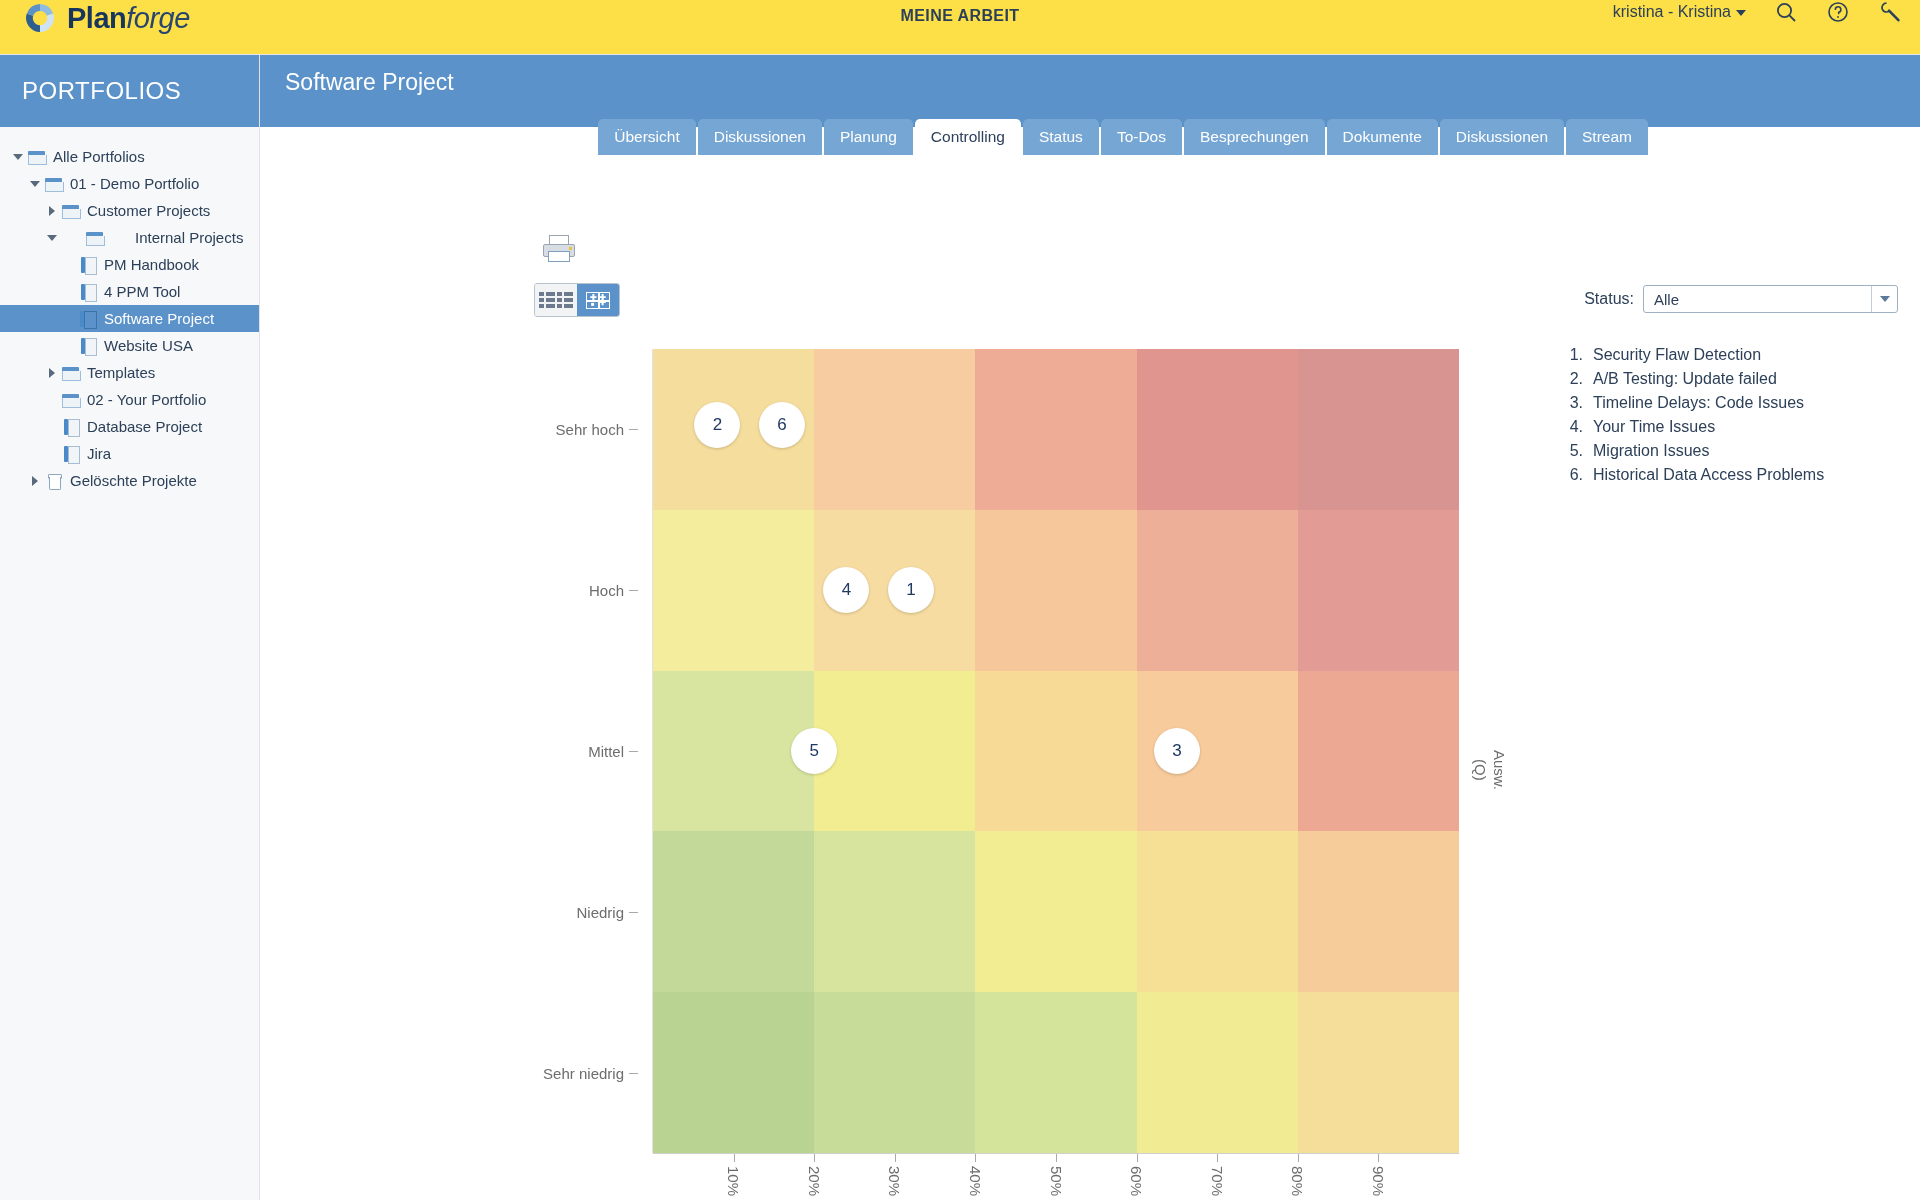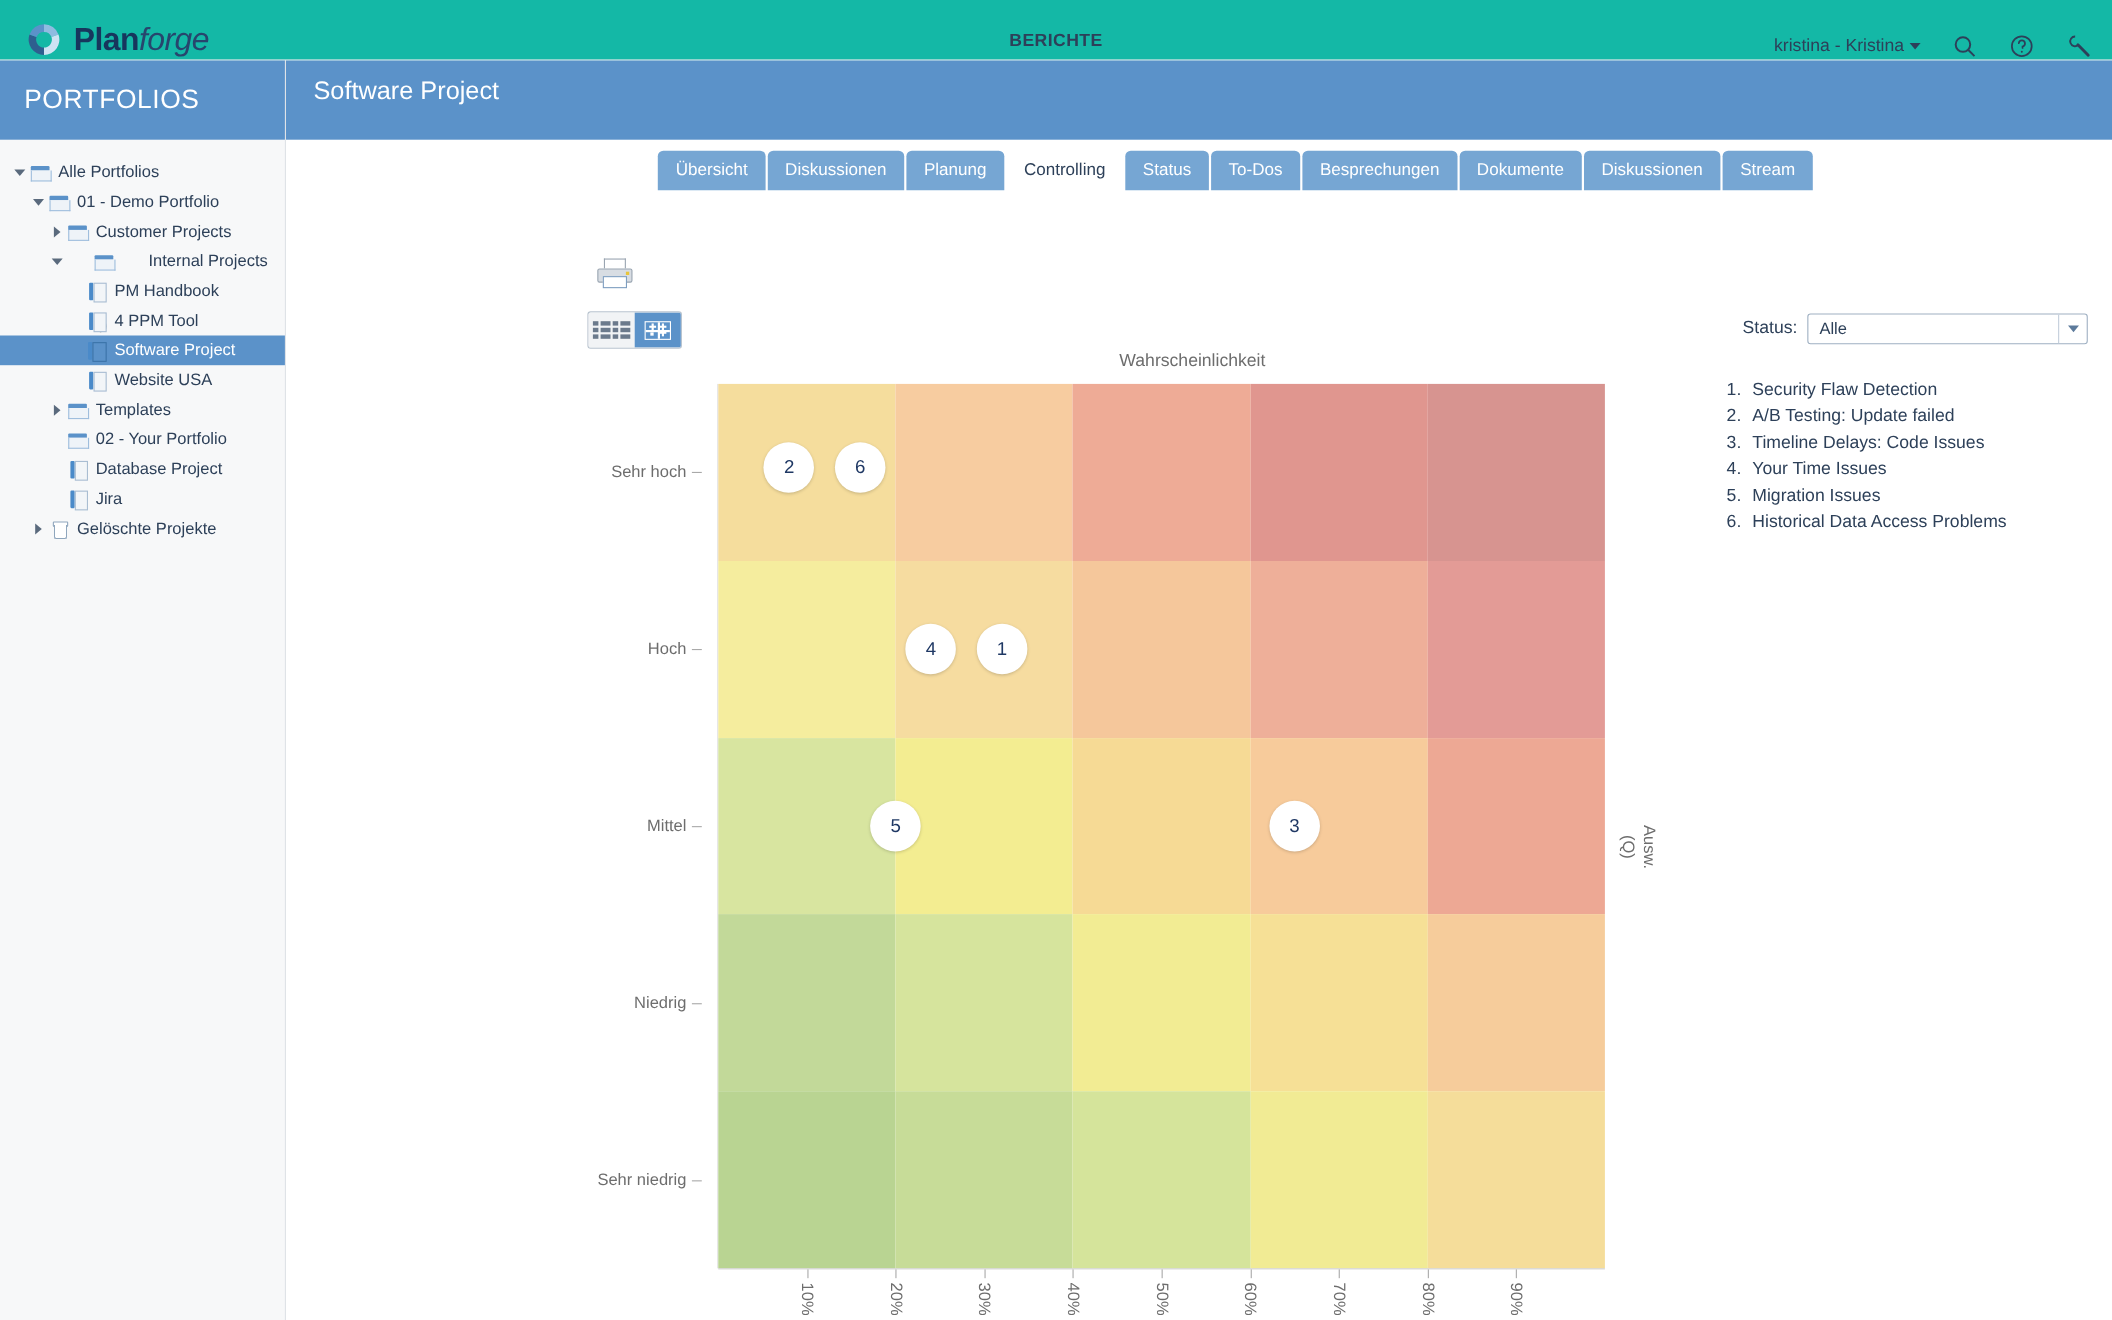--- a/index.html
+++ b/index.html
@@ -8,22 +8,22 @@
     font-family: "Liberation Sans", sans-serif;
     background: #ffffff;
     overflow: hidden;
     color: #2d4059;
   }
   .app { position: relative; width: 1920px; height: 1200px; }
 
   
   .topbar {
     position: absolute; left: 0; top: 0; width: 1920px; height: 55px;
-    background: #14b8a6; border-bottom: 1px solid #e3e6ea;
-    display: flex; align-items: flex-end;
+    background: #fde047; border-bottom: 1px solid #e3e6ea;
+    display: flex; align-items: flex-start;
   }
   .logo-wrap { display: flex; align-items: center; margin-left: 22px; gap: 9px; }
   .logo-mark { width: 36px; height: 36px; position: relative; }
   .logo-text {
     font-size: 29px; font-weight: bold; color: #17365d; letter-spacing: -0.5px;
   }
   .logo-text .light { font-weight: normal; font-style: italic; color: #27456d; }
 
   .mainnav { position: absolute; left: 50%; transform: translateX(-50%); display: flex; align-items: center; gap: 32px; flex-direction: column; }
   .mainnav .nav-item {
@@ -80,21 +80,21 @@
   
   .main { position: absolute; left: 260px; top: 55px; width: 1660px; height: 1145px; background: #ffffff; }
 
   .project-head {
     position: relative; height: 72px; background: #5b92c9; color: #fff;
   }
   .project-title { position: absolute; left: 25px; top: 14px; font-size: 23px; }
 
   .tabs {
     position: absolute; left: 0; top: 46px; right: 0; height: 72px;
-    display: flex; align-items: flex-end; justify-content: flex-end; padding-right: 270px;
+    display: flex; align-items: center; justify-content: flex-end; padding-right: 270px;
   }
   .tab {
     background: #76a6d3; color: #ffffff; font-size: 15.5px;
     padding: 9px 16px 8px 16px; margin-right: 2px; border-radius: 5px 5px 0 0;
     cursor: pointer; white-space: nowrap; line-height: 1.2;
   }
   .tab.active { background: #ffffff; color: #2d4059; }
 
   .subtabs {
     position: absolute; left: 0; top: 118px; width: 100%; height: 42px;
@@ -369,21 +369,20 @@
       <span class="lbl">Status:</span>
       <div class="select-box">
         <span class="select-val">Alle</span>
         <span class="select-arrow">
             <i></i>
           </span>
       </div>
     </div>
 
     <div class="chart-wrap">
-      <div class="chart-xtitle">Wahrscheinlichkeit</div>
       <div class="ylabels" id="ylabels">
           <div class="ylab" style="top: 10%;">Sehr hoch</div>
           <div class="ytick" style="top: 10%;"></div>
           <div class="ylab" style="top: 30%;">Hoch</div>
           <div class="ytick" style="top: 30%;"></div>
           <div class="ylab" style="top: 50%;">Mittel</div>
           <div class="ytick" style="top: 50%;"></div>
           <div class="ylab" style="top: 70%;">Niedrig</div>
           <div class="ytick" style="top: 70%;"></div>
           <div class="ylab" style="top: 90%;">Sehr niedrig</div>

